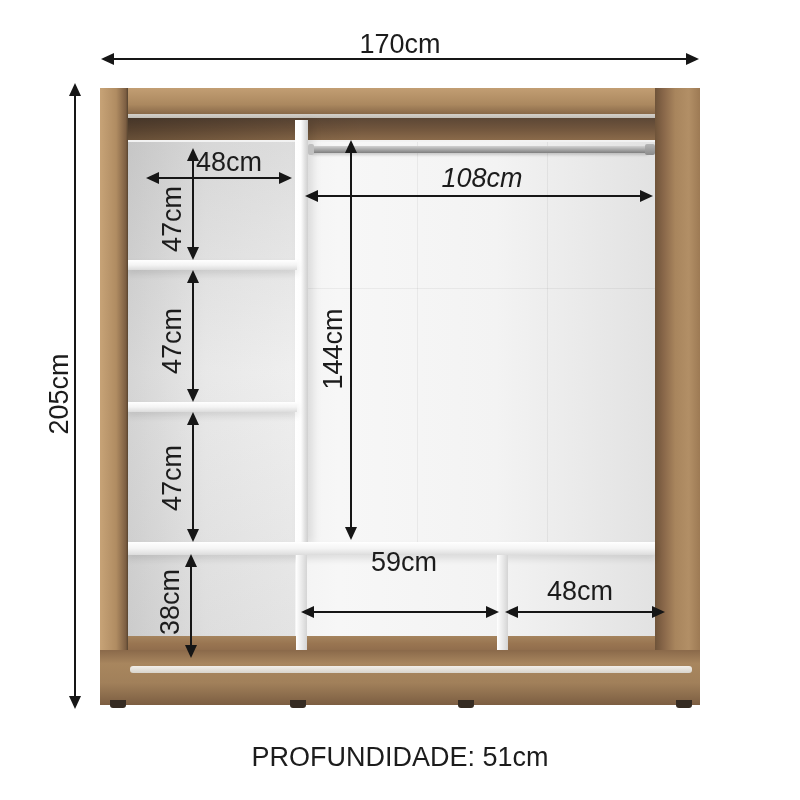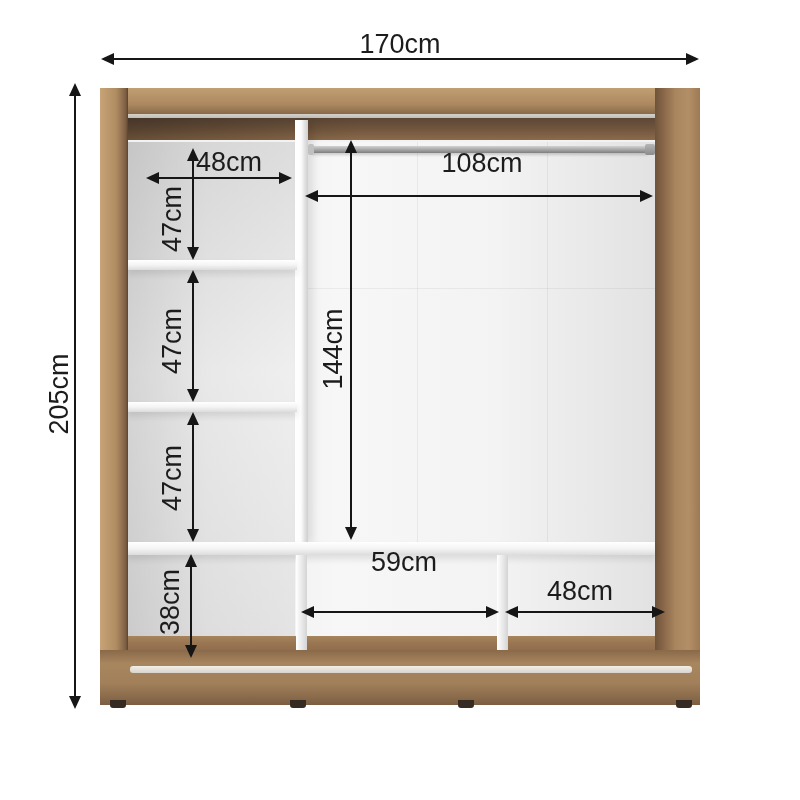--- a/index.html
+++ b/index.html
@@ -124,25 +124,26 @@
 
   <div class="lbl rot" style="left:172px;top:341px;">47cm</div>
   <div class="arr-v" style="left:192px;top:272px;height:128px;"></div>
 
   <div class="lbl rot" style="left:172px;top:478px;">47cm</div>
   <div class="arr-v" style="left:192px;top:414px;height:126px;"></div>
 
   <div class="lbl rot" style="left:170px;top:602px;">38cm</div>
   <div class="arr-v" style="left:190px;top:556px;height:100px;"></div>
 
-  <div class="lbl" style="left:482px;top:163px;">108cm</div>
+  <div class="lbl" style="left:482px;top:178px;font-style:italic;">108cm</div>
   <div class="arr-h" style="left:307px;top:195px;width:344px;"></div>
 
   <div class="lbl rot" style="left:333px;top:349px;">144cm</div>
   <div class="arr-v" style="left:350px;top:142px;height:396px;"></div>
 
   <div class="lbl" style="left:404px;top:562px;">59cm</div>
   <div class="arr-h" style="left:303px;top:611px;width:194px;"></div>
 
   <div class="lbl" style="left:580px;top:591px;">48cm</div>
   <div class="arr-h" style="left:507px;top:611px;width:156px;"></div>
 
+  <div class="depth">PROFUNDIDADE: 51cm</div>
 </div>
 
 </body></html>

